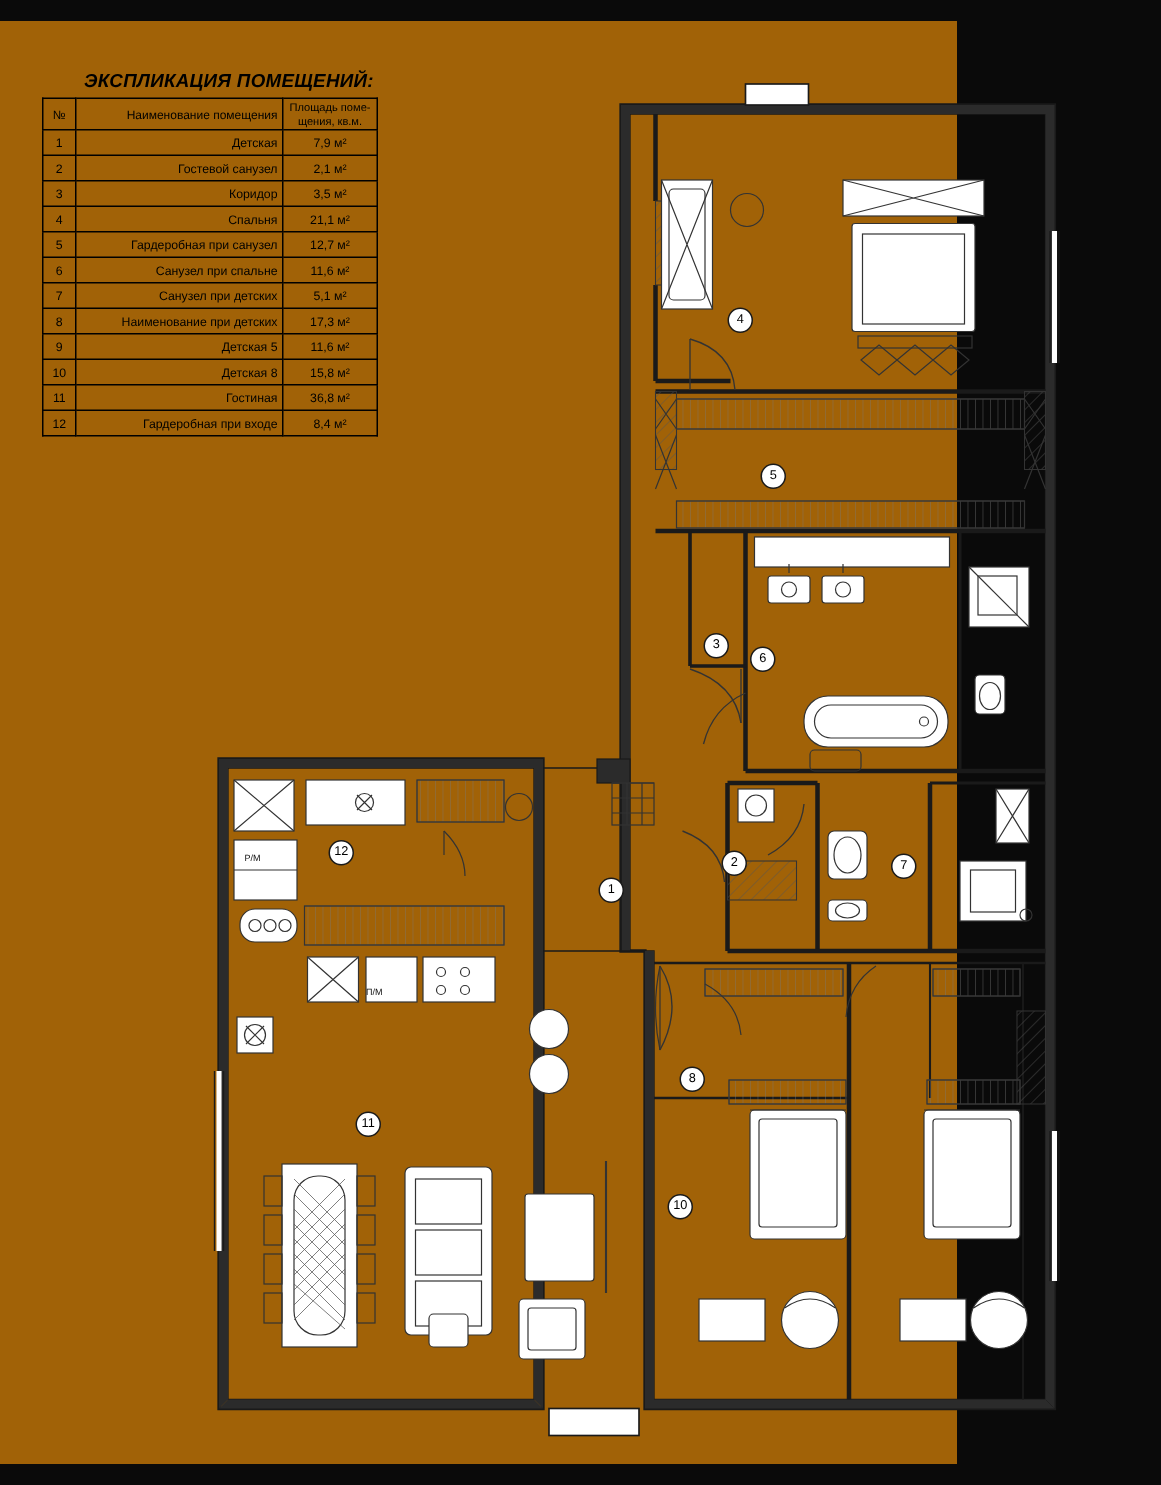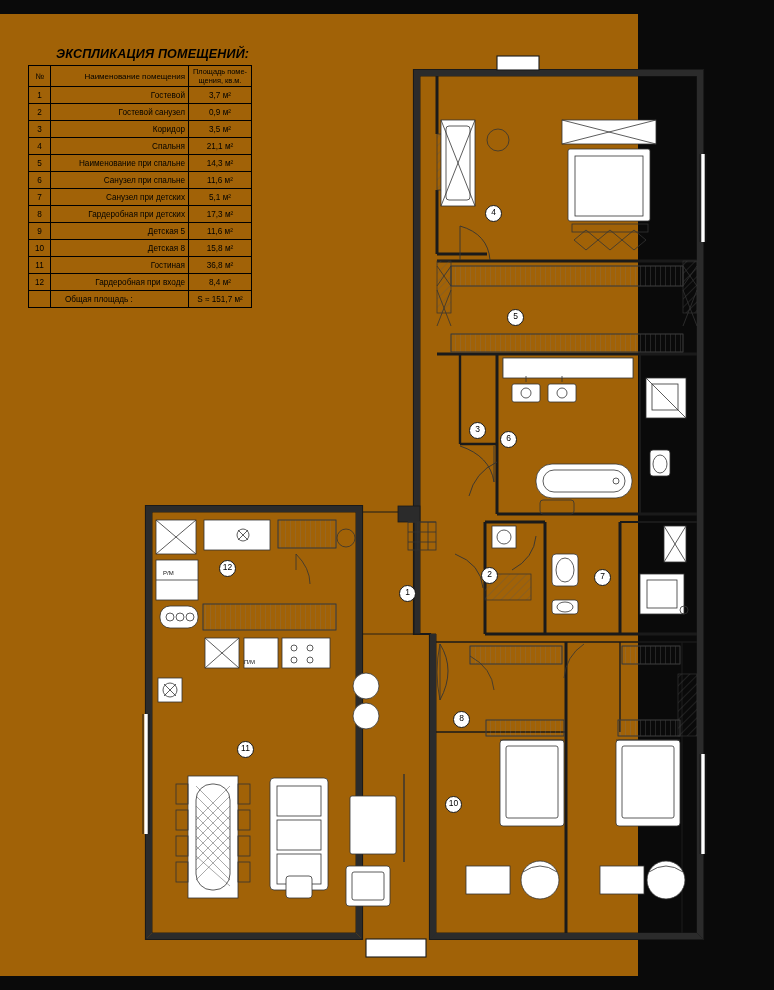--- a/index.html
+++ b/index.html
@@ -40,56 +40,56 @@
             <tr>
           <th class="num">№</th>
           <th>Наименование помещения</th>
           <th class="area">
             <span>Площадь поме-</span><br>
             <span>щения, кв.м.</span>
           </th>
         </tr>
         <tr>
           <td class="num">1</td>
-          <td>Гостевой</td>
-          <td class="area">3,7 м²</td>
+          <td>Детская</td>
+          <td class="area">7,9 м²</td>
         </tr>
         <tr>
           <td class="num">2</td>
           <td>Гостевой санузел</td>
-          <td class="area">0,9 м²</td>
+          <td class="area">2,1 м²</td>
         </tr>
         <tr>
           <td class="num">3</td>
           <td>Коридор</td>
           <td class="area">3,5 м²</td>
         </tr>
         <tr>
           <td class="num">4</td>
           <td>Спальня</td>
           <td class="area">21,1 м²</td>
         </tr>
         <tr>
           <td class="num">5</td>
-          <td>Наименование при спальне</td>
-          <td class="area">14,3 м²</td>
+          <td>Гардеробная при санузел</td>
+          <td class="area">12,7 м²</td>
         </tr>
         <tr>
           <td class="num">6</td>
           <td>Санузел при спальне</td>
           <td class="area">11,6 м²</td>
         </tr>
         <tr>
           <td class="num">7</td>
           <td>Санузел при детских</td>
           <td class="area">5,1 м²</td>
         </tr>
         <tr>
           <td class="num">8</td>
-          <td>Гардеробная при детских</td>
+          <td>Наименование при детских</td>
           <td class="area">17,3 м²</td>
         </tr>
         <tr>
           <td class="num">9</td>
           <td>Детская 5</td>
           <td class="area">11,6 м²</td>
         </tr>
         <tr>
           <td class="num">10</td>
           <td>Детская 8</td>
@@ -97,25 +97,20 @@
         </tr>
         <tr>
           <td class="num">11</td>
           <td>Гостиная</td>
           <td class="area">36,8 м²</td>
         </tr>
         <tr>
           <td class="num">12</td>
           <td>Гардеробная при входе</td>
           <td class="area">8,4 м²</td>
-        </tr>
-        <tr>
-          <td class="num"></td>
-          <td class="total">Общая площадь :</td>
-          <td class="area totalarea">S ≈ 151,7 м²</td>
         </tr>
       </tbody>
         </table>
     </div>
 
     <div id="plan">
       <svg width="774" height="962" viewBox="0 0 774 962" xmlns="http://www.w3.org/2000/svg">
         <defs>
           <pattern id="hatchD" width="6" height="6" patternUnits="userSpaceOnUse" patternTransform="rotate(45)">
             <line x1="0" y1="0" x2="0" y2="6" stroke="#555" stroke-width="0.6"></line>

